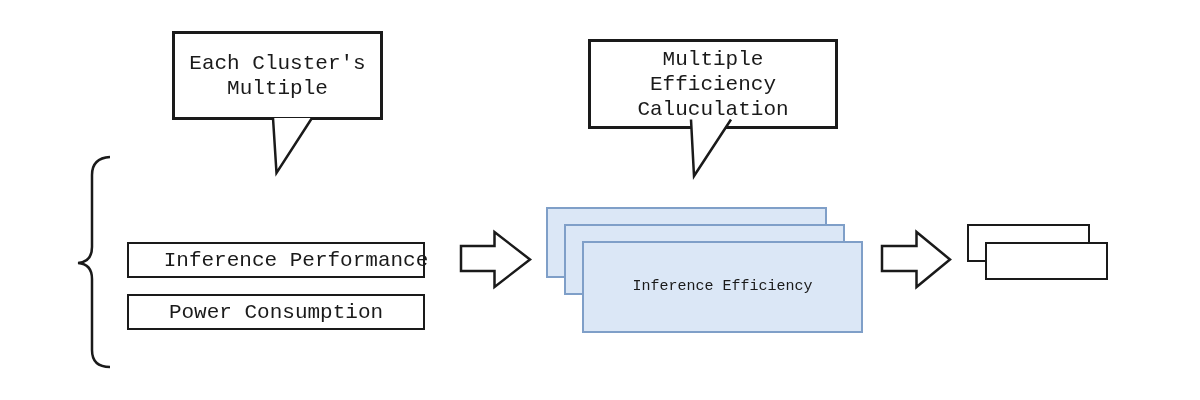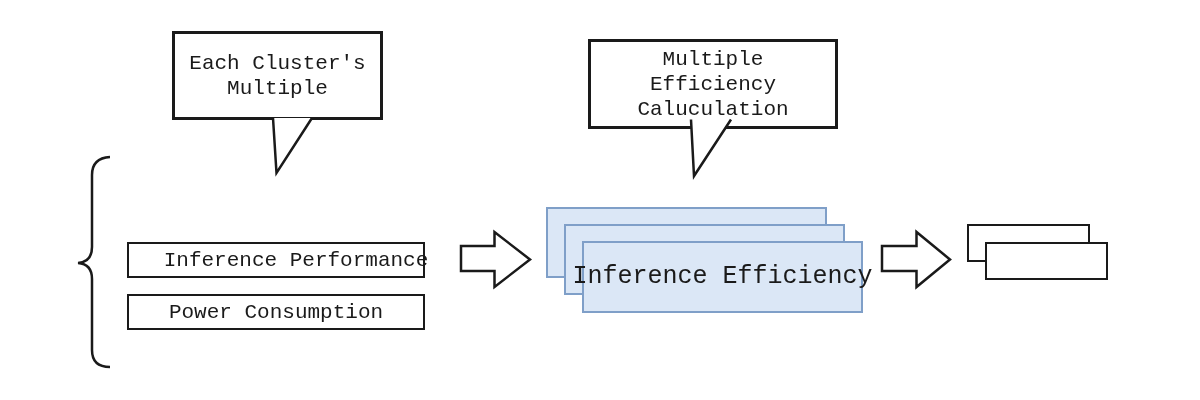--- a/index.html
+++ b/index.html
@@ -59,27 +59,27 @@
   }
   .stack.blue {
     width: 281px;
     height: 71px;
     background: #dbe7f6;
     border: 2px solid #7f9fc8;
   }
   #blue-back  { left: 546px; top: 207px; }
   #blue-mid   { left: 564px; top: 224px; }
   #blue-front {
-    left: 582px; top: 241px; height: 72px;
+    left: 582px; top: 241px; height: 92px;
     display: flex;
     flex-direction: column;
     align-items: center;
     justify-content: center;
     text-align: center;
-    font-size: 25px;
+    font-size: 15px;
     line-height: 28px;
     white-space: nowrap;
   }
   .stack.white {
     width: 123px;
     height: 38px;
     background: #ffffff;
     border: 2.5px solid #1a1a1a;
   }
   #score-back  { left: 967px;  top: 224px; }

